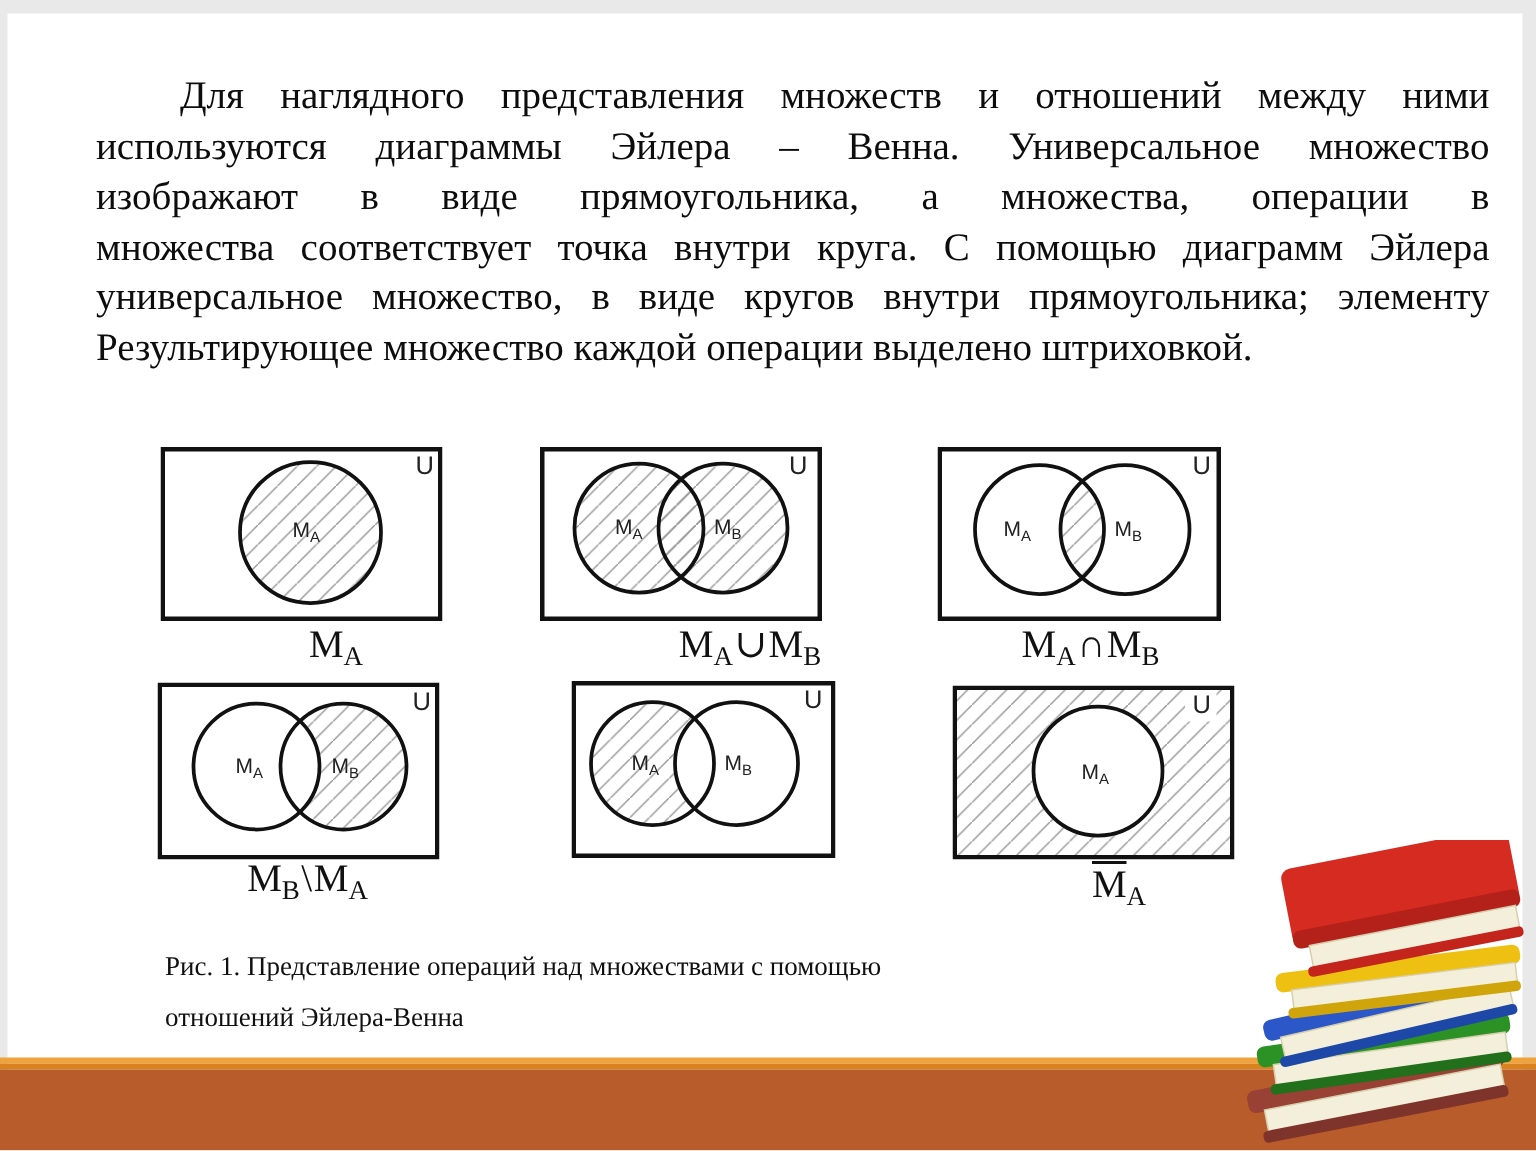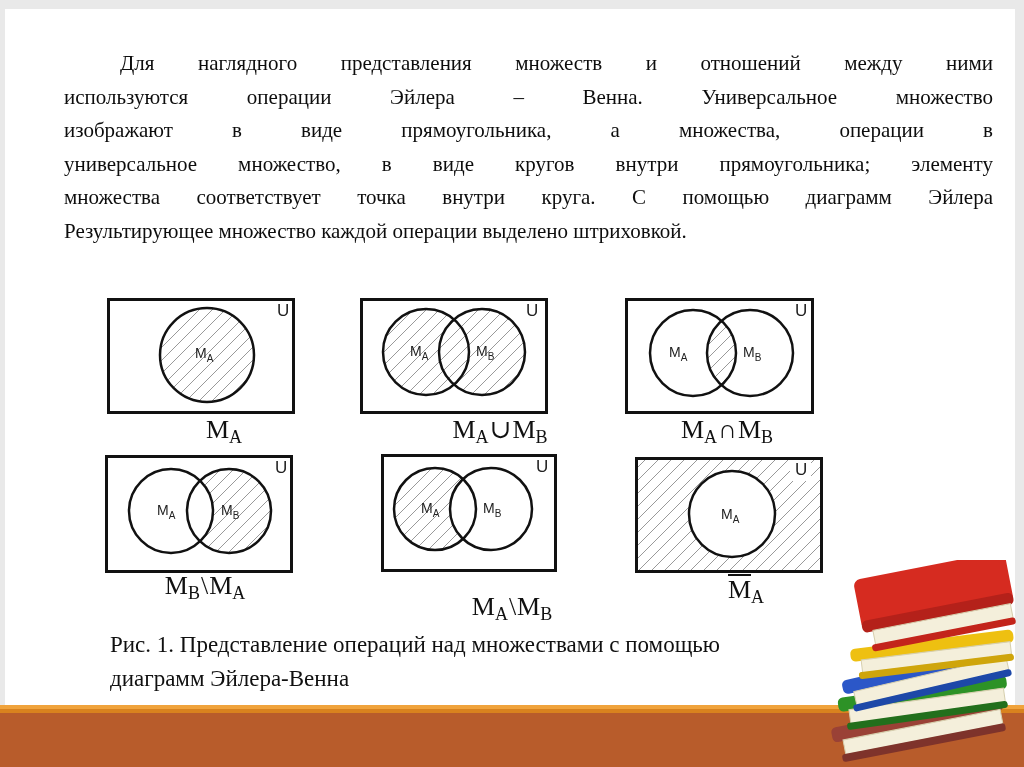--- a/index.html
+++ b/index.html
@@ -1,21 +1,21 @@
 <!DOCTYPE html>
 <html><head>
 <meta charset="utf-8">
 <style>
   html,body{margin:0;padding:0;}
   .stage{position:relative;width:1024px;height:767px;overflow:hidden;
          background:#e9e9e9;font-family:"Liberation Serif","DejaVu Serif",serif;color:#0d0d0d;}
   .slide-bg{position:absolute;left:5px;top:9px;right:9px;bottom:0;background:#ffffff;}
 
   
-  .intro{position:absolute;left:64px;top:47px;width:929px;font-size:21px;line-height:33.5px;}
+  .intro{position:absolute;left:64px;top:47px;width:929px;font-size:26px;line-height:33.5px;}
   .intro .jline{text-align:justify;text-align-last:justify;height:33.5px;overflow:hidden;white-space:nowrap;}
   .intro .indent{text-indent:56px;}
   .intro .lastline{text-align:right;text-align-last:left;}
 
   
   .diagram{position:absolute;}
   .diagram svg{display:block;}
   .u-label{position:absolute;font-family:"Liberation Sans","DejaVu Sans",sans-serif;
            font-size:17px;color:#222;line-height:1;}
   .u-patch{background:#ffffff;padding:1px 4px 3px 5px;}
@@ -23,21 +23,21 @@
                 font-size:14px;color:#222;line-height:1;}
   .circle-label sub{font-size:10px;vertical-align:-0.35em;line-height:0;}
 
   
   .caption{position:absolute;font-size:26px;text-align:center;color:#111;line-height:1.1;}
   .caption sub{font-size:18px;vertical-align:-0.28em;line-height:0;}
   .caption .op{padding:0 1px;}
   .overline{display:inline-block;border-top:2.5px solid #111;padding-top:1px;line-height:1;}
 
   
-  .figcaption{position:absolute;left:110px;top:628px;width:790px;font-size:23px;line-height:33.5px;color:#101010;}
+  .figcaption{position:absolute;left:110px;top:628px;width:790px;font-size:18px;line-height:33.5px;color:#101010;}
 
   
   .stripe1{position:absolute;left:0;top:705px;width:1024px;height:4px;}
   .stripe2{position:absolute;left:0;top:709px;width:1024px;height:4px;}
   .bar{position:absolute;left:0;top:713px;width:1024px;height:54px;}
 
   
   .books{position:absolute;left:831px;top:560px;width:197px;height:207px;z-index:6;}
 </style>
 </head>
@@ -49,24 +49,24 @@
   <svg width="0" height="0" style="position:absolute" aria-hidden="true">
     <defs>
       <pattern id="hatch" patternUnits="userSpaceOnUse" width="13" height="13">
         <path d="M-1,14 L14,-1" fill="none" stroke="#999999" stroke-width="1"></path>
       </pattern>
     </defs>
   </svg>
 
   <div class="intro">
     <div class="jline indent">Для наглядного представления множеств и отношений между ними</div>
-    <div class="jline">используются операции Эйлера – Венна. Универсальное множество</div>
+    <div class="jline">используются диаграммы Эйлера – Венна. Универсальное множество</div>
     <div class="jline">изображают в виде прямоугольника, а множества, операции в</div>
+    <div class="jline">множества соответствует точка внутри круга. С помощью диаграмм Эйлера</div>
     <div class="jline">универсальное множество, в виде кругов внутри прямоугольника; элементу</div>
-    <div class="jline">множества соответствует точка внутри круга. С помощью диаграмм Эйлера</div>
     <div class="jline lastline">Результирующее множество каждой операции выделено штриховкой.</div>
   </div>
 
   <div class="diagram" style="left:107px;top:298px;width:188px;height:116px">
     <svg width="188" height="116">
       <rect x="1.5" y="1.5" width="185" height="113" fill="#ffffff" stroke="#111" stroke-width="3"></rect>
       <circle cx="100" cy="57" r="47" fill="url(#hatch)" stroke="#111" stroke-width="2.5"></circle>
     </svg>
     <span class="u-label" style="left:170px;top:4px">U</span>
     <span class="circle-label" style="left:88px;top:48px"><span>M</span><sub>A</sub></span>
@@ -151,26 +151,25 @@
   <div class="diagram" style="left:635px;top:457px;width:188px;height:116px">
     <svg width="188" height="116">
       <rect x="1.5" y="1.5" width="185" height="113" fill="url(#hatch)" stroke="#111" stroke-width="3"></rect>
       <circle cx="97" cy="57" r="43" fill="#ffffff" stroke="#111" stroke-width="2.5"></circle>
     </svg>
     <span class="u-label u-patch" style="left:155px;top:3px">U</span>
     <span class="circle-label" style="left:86px;top:50px"><span>M</span><sub>A</sub></span>
   </div>
 
   <div class="caption" style="left:135px;top:572px;width:140px"><span>M</span><sub>B</sub><span class="op">\</span><span>M</span><sub>A</sub></div>
-  <div class="caption" style="left:442px;top:593px;width:140px"><span>M</span><sub>A</sub><span class="op">\</span><span>M</span><sub>B</sub></div>
   <div class="caption" style="left:676px;top:574px;width:140px"><span class="overline"><span>M</span></span><sub>A</sub></div>
 
   <div class="figcaption">
     <div>Рис. 1. Представление операций над множествами с помощью</div>
-    <div>диаграмм Эйлера-Венна</div>
+    <div>отношений Эйлера-Венна</div>
   </div>
 
   <div class="stripe1" style="background: rgb(240, 163, 60);"></div>
   <div class="stripe2" style="background: rgb(217, 130, 30);"></div>
   <div class="bar" style="background: rgb(184, 92, 43);"></div>
 
   <div class="books">
     <svg viewBox="0 0 197 207" width="197" height="207">
 
       <g transform="rotate(-11 95 172)">

